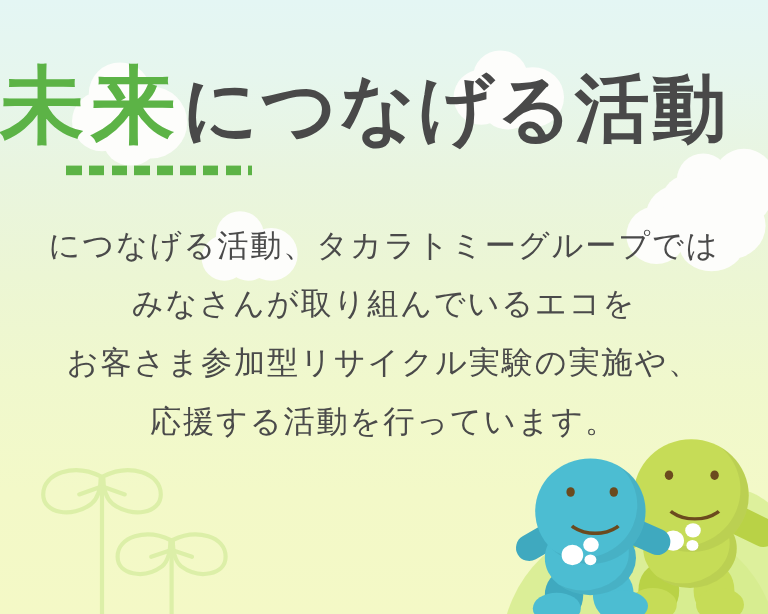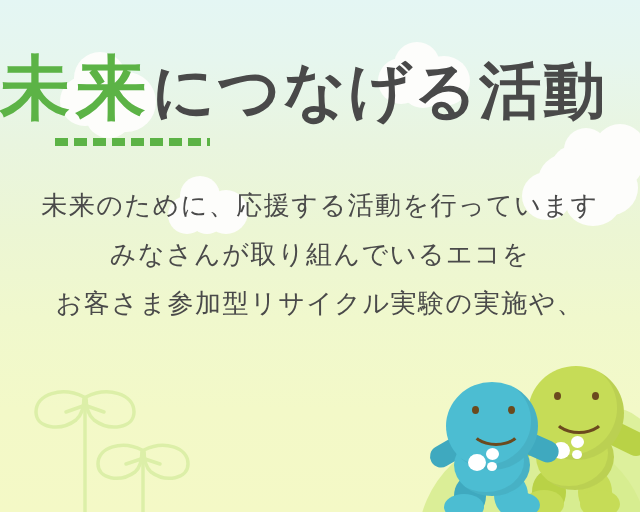--- a/index.html
+++ b/index.html
@@ -203,23 +203,24 @@
       </g>
     </svg>
   </div>
 
   <div class="title-wrap">
     <h1 class="title"><span class="accent">未来</span><span class="rest">につなげる活動</span></h1>
     <div class="dashline"></div>
   </div>
 
   <div class="body-copy">
-    <span class="line">未来のために、応援する活動を行っています</span>
+    <span class="line">につなげる活動、タカラトミーグループでは</span>
     <span class="line">みなさんが取り組んでいるエコを</span>
     <span class="line">お客さま参加型リサイクル実験の実施や、</span>
+    <span class="line">応援する活動を行っています。</span>
   </div>
 
   <div class="mascot" style="left:508px; top:366px; width:140px; height:146px;">
 
     <div class="arm" style="left:-2px; top:62px; width:56px; height:24px; background:#b9d246; transform:rotate(-28deg); border-radius:14px;"></div>
     <div class="arm" style="left:82px; top:58px; width:60px; height:24px; background:#b9d246; transform:rotate(26deg); border-radius:14px;"></div>
 
     <div class="leg" style="left:24px; top:104px; width:34px; height:44px; background:#b9d246;"></div>
     <div class="leg" style="left:70px; top:104px; width:34px; height:44px; background:#c6dc57;"></div>
     <div class="foot" style="left:16px; top:124px; width:40px; height:28px; background:#c6dc57;"></div>

